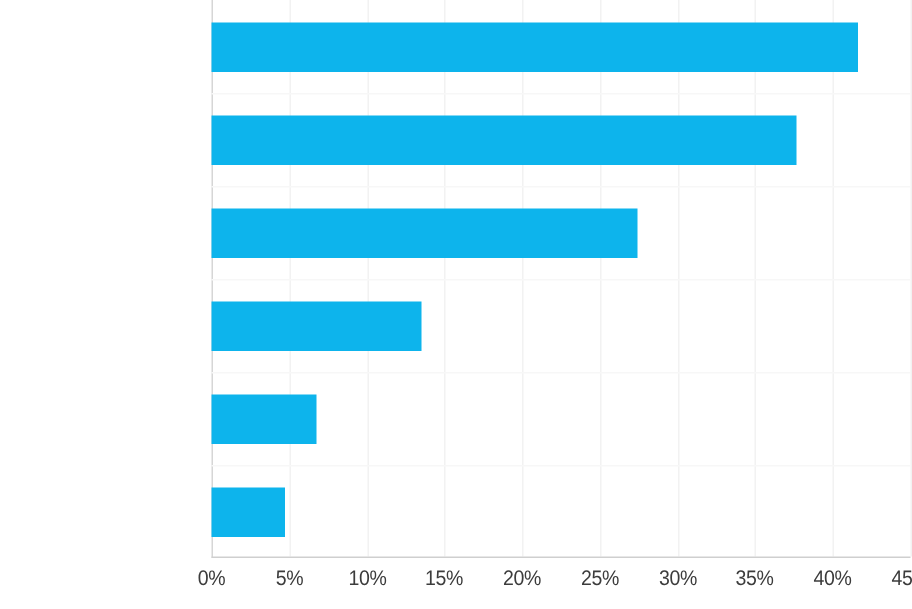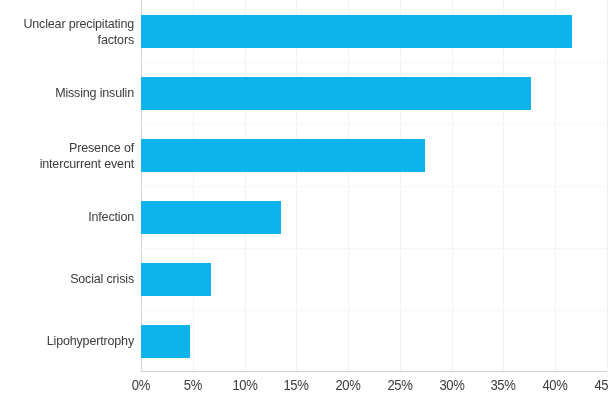--- a/index.html
+++ b/index.html
@@ -107,30 +107,20 @@
     letter-spacing: -0.3px;
     transform: translateX(-50%) scaleX(0.93);
     white-space: nowrap;
   }
 </style>
 </head>
 <body>
 
 <div id="chart-root">
 
-  <div class="cat-labels">
-    <div class="cat-label" style="top: 16px;">Unclear precipitating
-factors</div>
-    <div class="cat-label" style="top: 85px;">Missing insulin</div>
-    <div class="cat-label" style="top: 140px;">Presence of
-intercurrent event</div>
-    <div class="cat-label" style="top: 209px;">Infection</div>
-    <div class="cat-label" style="top: 271px;">Social crisis</div>
-    <div class="cat-label" style="top: 333px;">Lipohypertrophy</div>
-  </div>
 
   <div class="plot">
     <div class="axis-line"></div>
     <div id="gridlines">
         <div class="gridline" style="left: 51.7778px;"></div>
         <div class="gridline" style="left: 103.556px;"></div>
         <div class="gridline" style="left: 155.333px;"></div>
         <div class="gridline" style="left: 207.111px;"></div>
         <div class="gridline" style="left: 258.889px;"></div>
         <div class="gridline" style="left: 310.667px;"></div>

